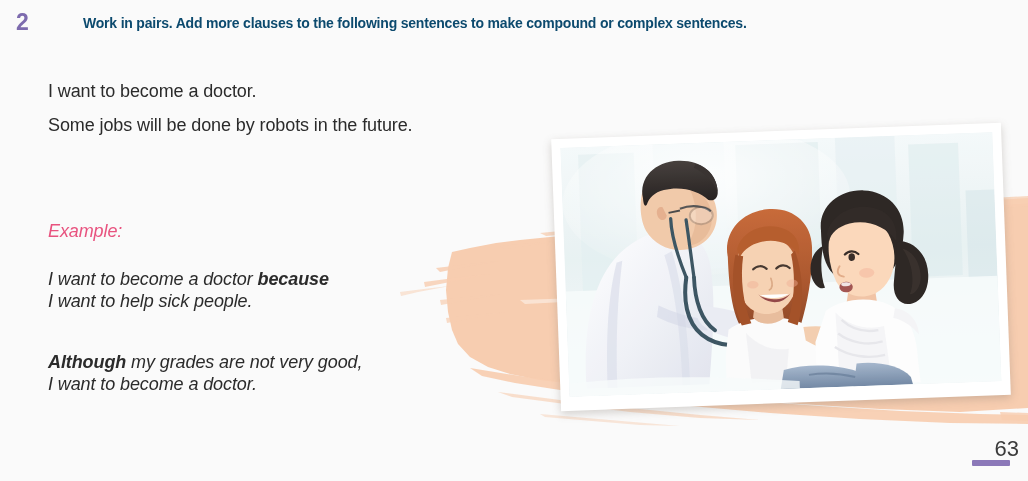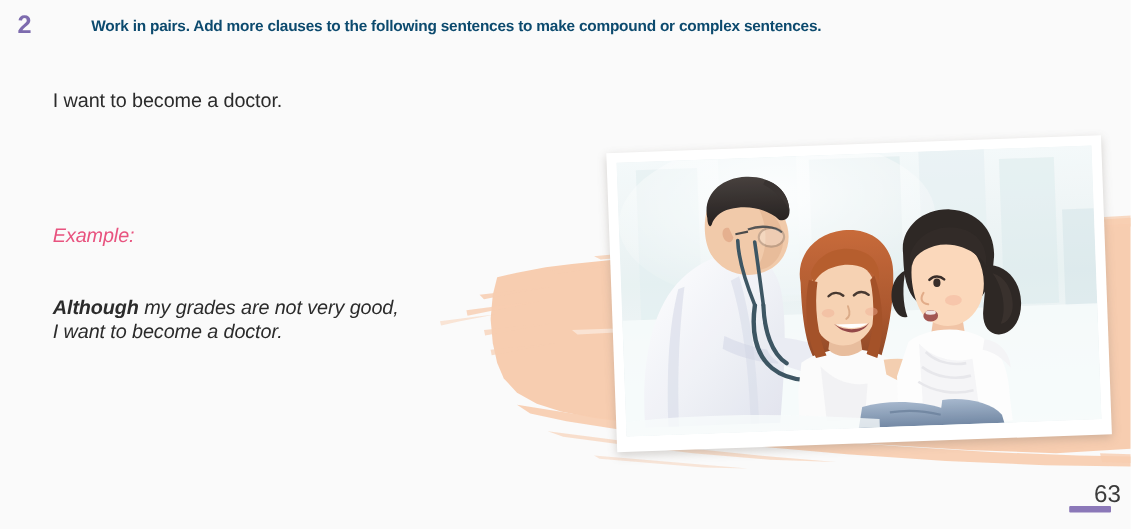--- a/index.html
+++ b/index.html
@@ -53,21 +53,21 @@
     line-height: 34px;
     letter-spacing: -0.1px;
     color: #2b2b2b;
     white-space: nowrap;
   }
 
   
   .example-label {
     position: absolute;
     left: 48px;
-    top: 204px;
+    top: 221px;
     font-size: 18px;
     font-style: italic;
     color: #e8537f;
     letter-spacing: -0.1px;
   }
   .examples {
     position: absolute;
     left: 48px;
     top: 246px;
     width: 470px;
@@ -175,25 +175,30 @@
       <path d="M520,300 L640,296 L700,294 L620,299 L525,304 Z"></path>
     </g>
   </svg>
 
   <div class="exercise-number">2</div>
 
   <div class="instruction">Work in pairs. Add more clauses to the following sentences to make compound or complex sentences.</div>
 
   <div class="sentences">
     <div class="sentence">I want to become a doctor.</div>
+    <div class="sentence">Some jobs will be done by robots in the future.</div>
   </div>
 
   <div class="example-label">Example:</div>
 
   <div class="examples">
+    <div class="example">
+      <span>I want to become a doctor </span><b>because</b><span>
+I want to help sick people.</span>
+    </div>
     <div class="example">
       <span></span><b>Although</b><span> my grades are not very good,
 I want to become a doctor.</span>
     </div>
   </div>
 
   <div class="photo-frame">
     <div class="photo-inner">
       <svg class="photo-svg" viewBox="0 0 450 260" preserveAspectRatio="xMidYMid slice">
         <defs>

